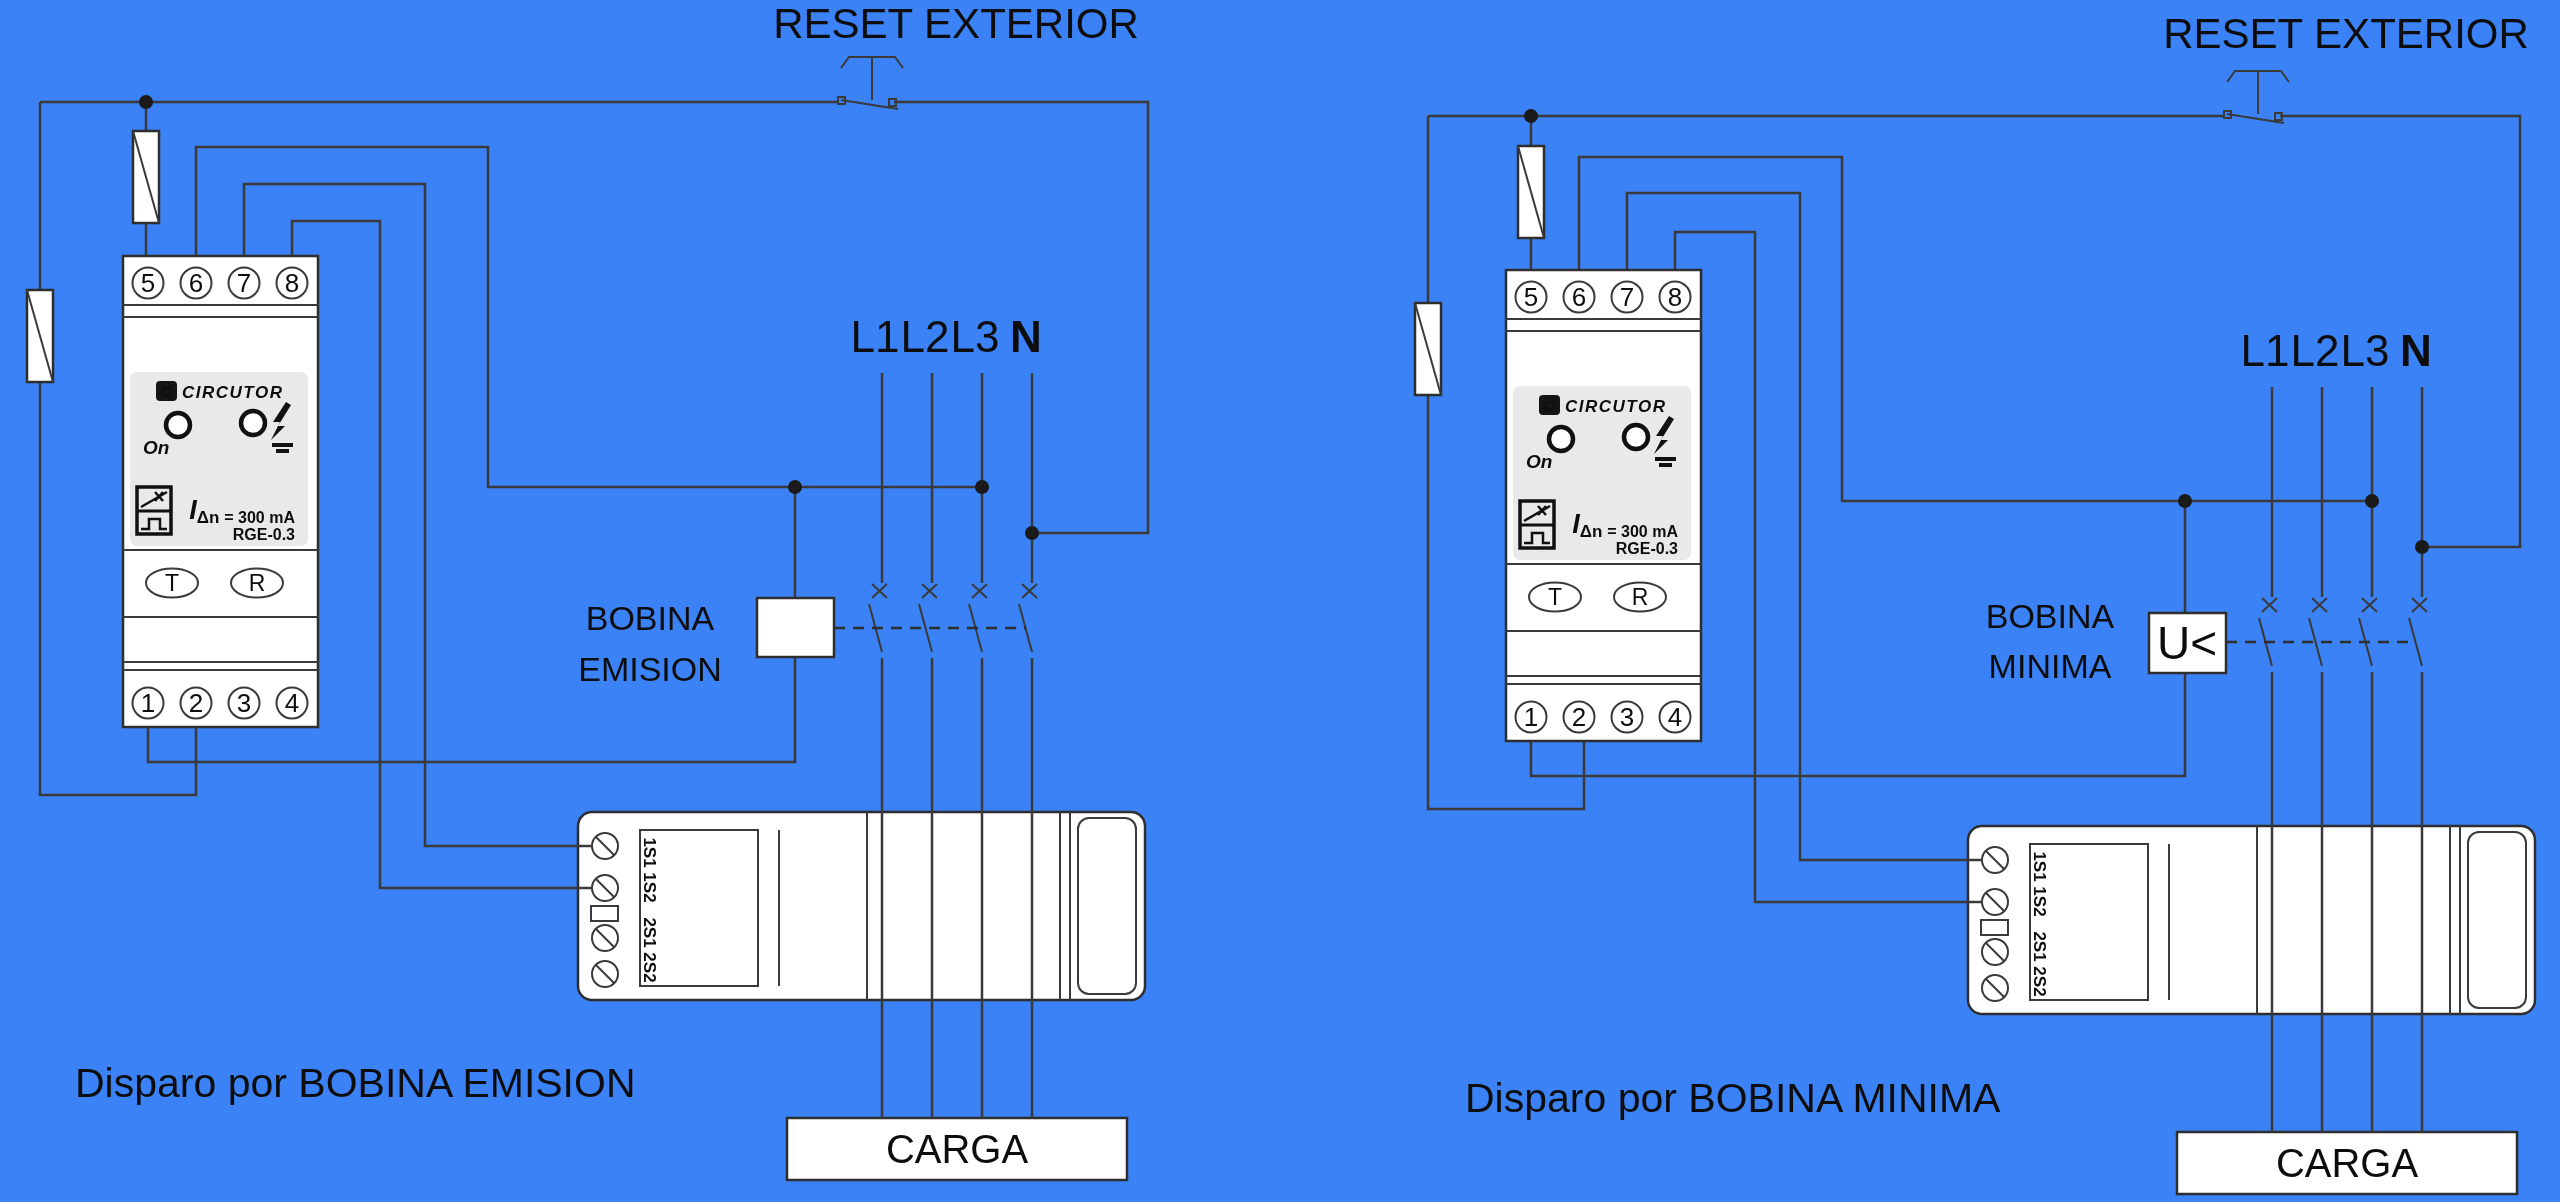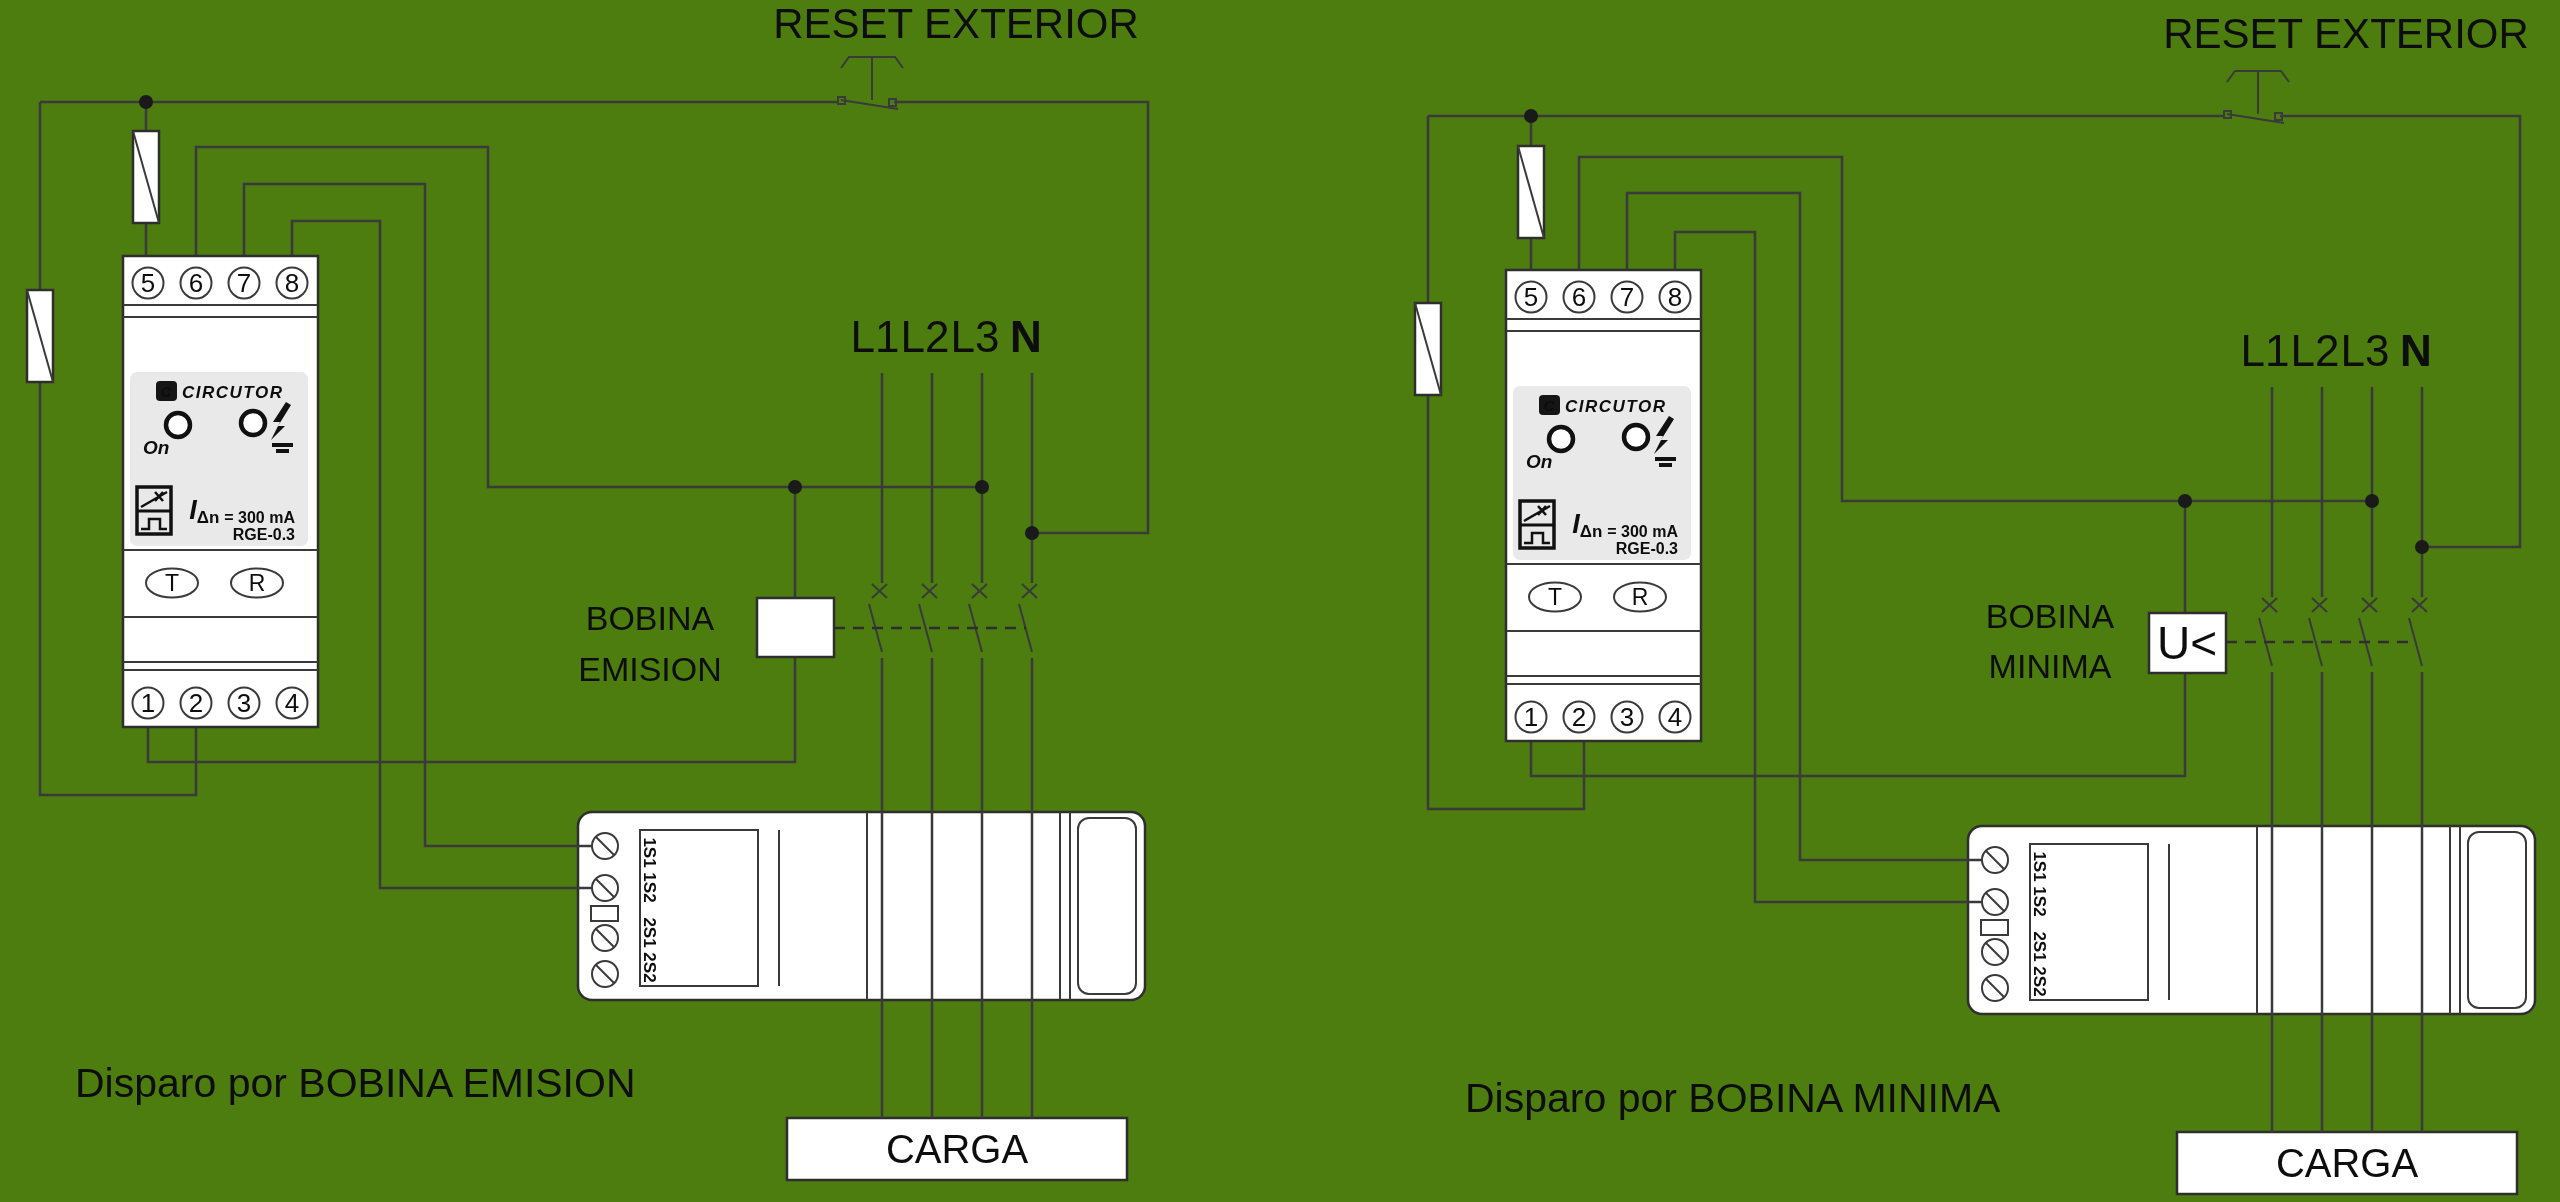--- a/index.html
+++ b/index.html
@@ -1,16 +1,16 @@
 <!DOCTYPE html>
 <html><head>
 <meta charset="utf-8">
 <style>
   html,body{margin:0;padding:0;background:#ffffff;}
-  .stage{position:relative;width:2560px;height:1202px;background:#4d7c0f;overflow:hidden;
+  .stage{position:relative;width:2560px;height:1202px;background:#3b82f6;overflow:hidden;
          font-family:"Liberation Sans", sans-serif;}
   svg{display:block}
   text{fill:#0d0d0d;font-family:"Liberation Sans", sans-serif;}
   .wire{stroke:#3a3a3a;stroke-width:2.5;fill:none;}
   .thin{stroke:#3a3a3a;stroke-width:2;fill:none;}
   .box{stroke:#2e2e2e;stroke-width:2.5;fill:#ffffff;}
   .dash{stroke:#2e2e2e;stroke-width:2.5;fill:none;stroke-dasharray:11 8;}
   .dot{fill:#1a1a1a;}
   .lbl-big{font-size:42px;}
   .lbl-line{font-size:44px;}

